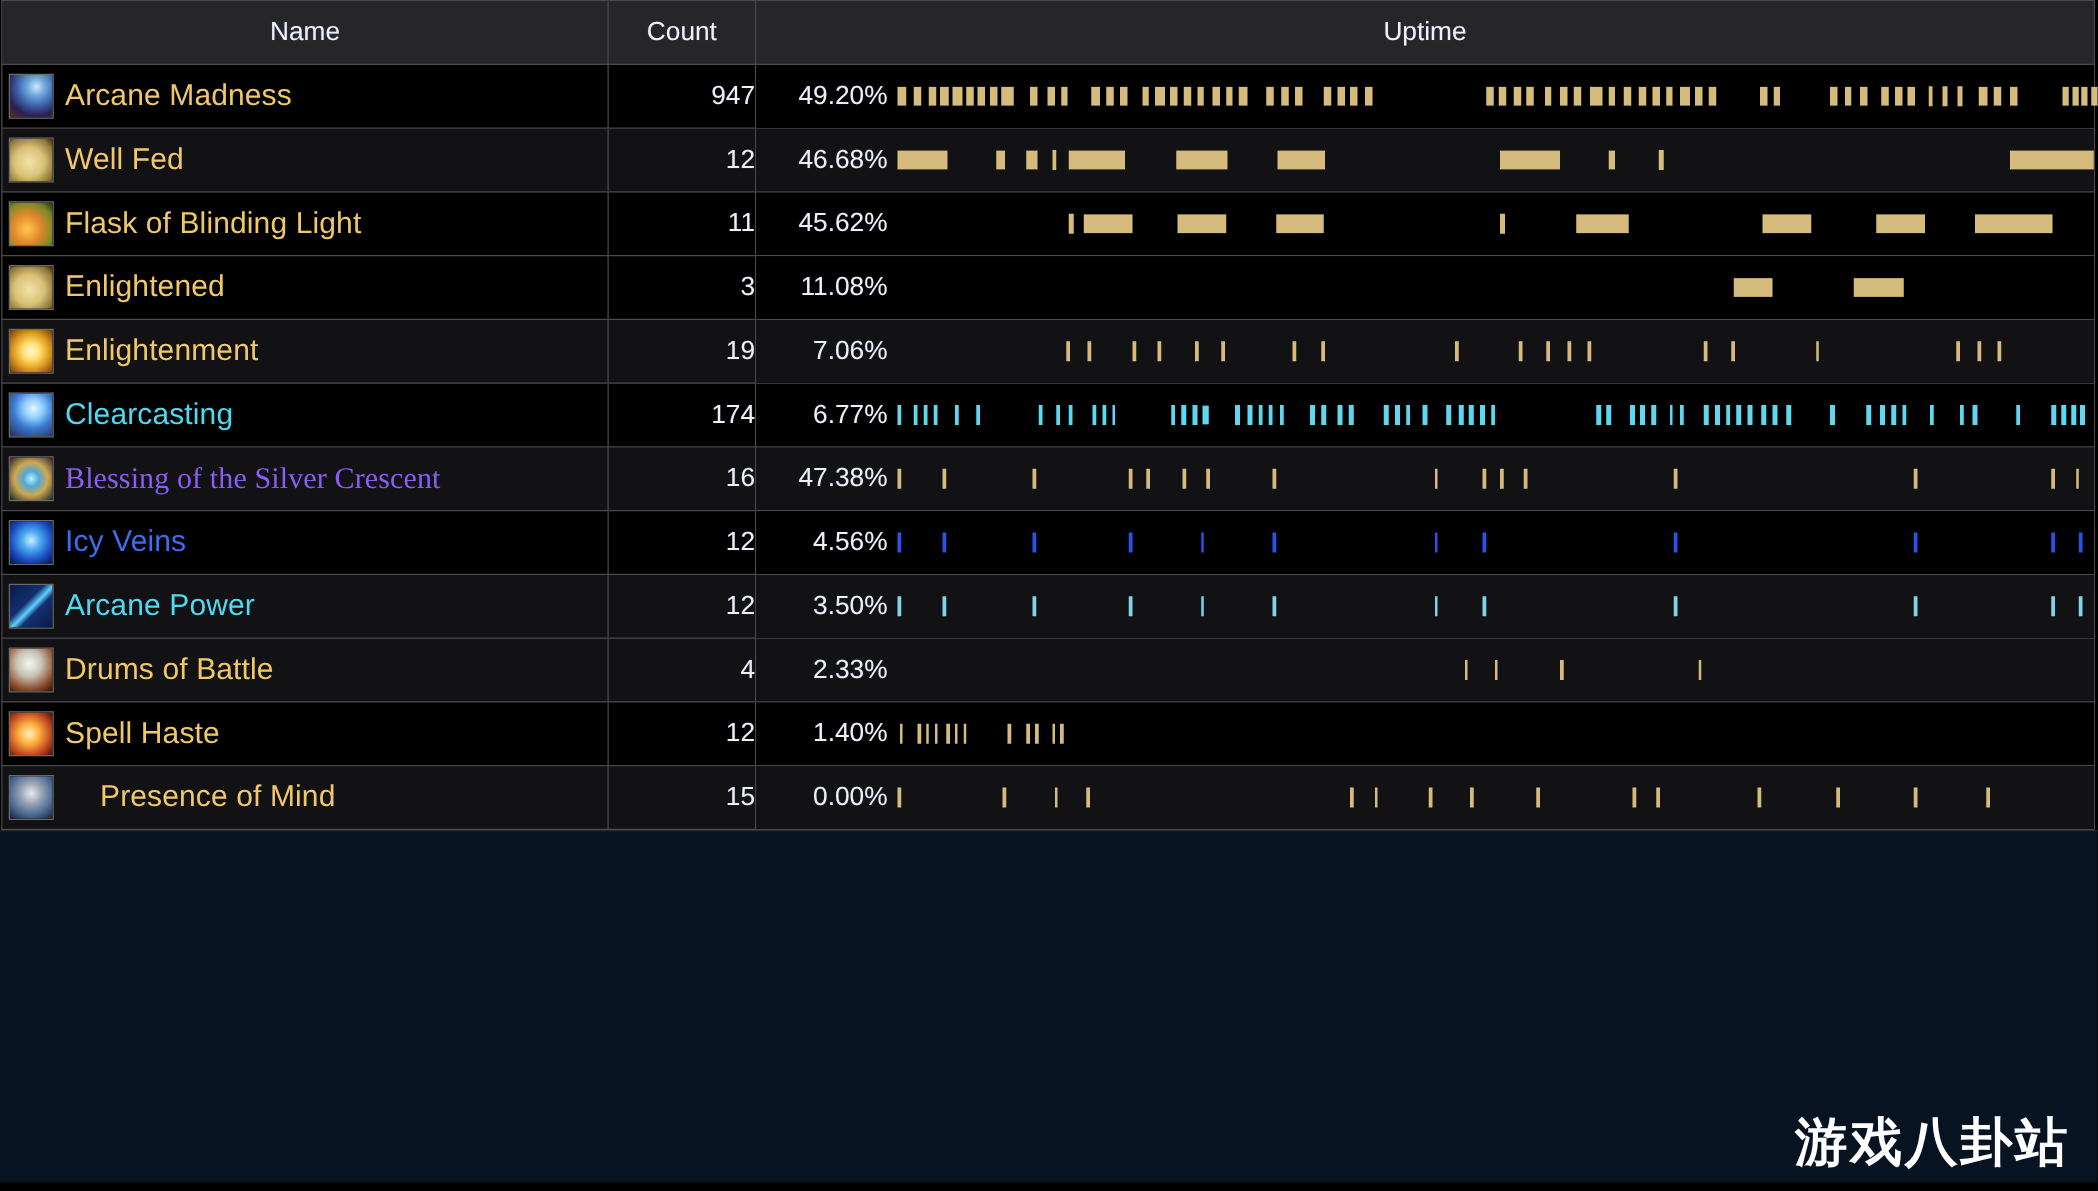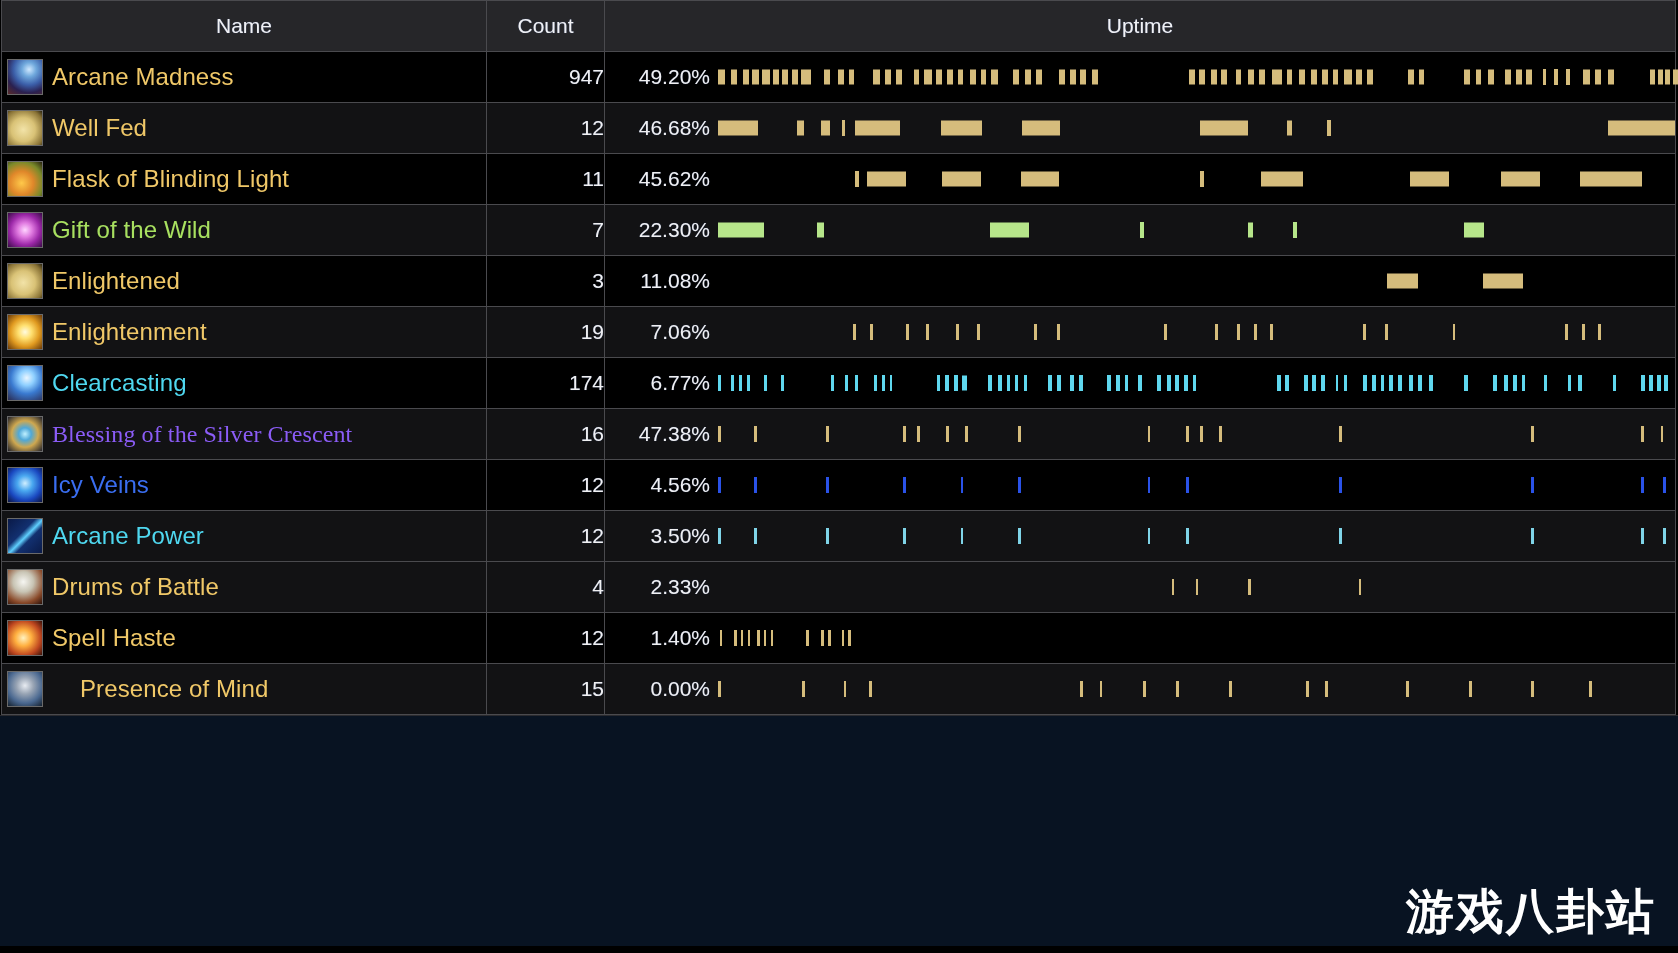--- a/index.html
+++ b/index.html
@@ -80,21 +80,21 @@
 
   
   .footer{
     flex:1 1 auto;
     background:#081322;
     border-top:1px solid #2a2a2e;
     position:relative;
   }
   .watermark{
     position:absolute;right:22px;bottom:18px;
-    font-size:48px;font-weight:bold;color:#ffffff;
+    font-size:42px;font-weight:bold;color:#ffffff;
     font-family:"DejaVu Sans","Liberation Sans",sans-serif;
     letter-spacing:2px;line-height:1;
   }
   .footbar{position:absolute;left:0;right:0;bottom:0;height:7px;background:#000;}
 </style>
 </head>
 <body>
 
 <div class="app">
 
@@ -245,45 +245,20 @@
                   <div class="seg" style="left: 31.8%; width: 4%; height: 15px; background: rgb(213, 188, 124);"></div>
                   <div class="seg" style="left: 50.5%; width: 0.4%; height: 16px; background: rgb(213, 188, 124);"></div>
                   <div class="seg" style="left: 56.8%; width: 4.4%; height: 15px; background: rgb(213, 188, 124);"></div>
                   <div class="seg" style="left: 72.4%; width: 4%; height: 15px; background: rgb(213, 188, 124);"></div>
                   <div class="seg" style="left: 81.9%; width: 4%; height: 15px; background: rgb(213, 188, 124);"></div>
                   <div class="seg" style="left: 90.1%; width: 6.5%; height: 15px; background: rgb(213, 188, 124);"></div>
                 </div>
               </div>
             </td>
           </tr>
-          <tr class="even">
-            <td>
-              <div class="namecell">
-                <span class="icon">
-                  <i style="background: radial-gradient(circle, rgb(255, 213, 255) 0%, rgb(224, 122, 224) 30%, rgb(156, 40, 168) 62%, rgb(58, 10, 72) 100%);"></i>
-                </span>
-                <span class="buffname" style="color: rgb(168, 224, 96);">Gift of the Wild</span>
-              </div>
-            </td>
-            <td class="countcell">7</td>
-            <td class="uptimecell">
-              <div class="uptimeinner">
-                <div class="pct">22.30%</div>
-                <div class="track">
-                  <div class="seg" style="left: 0.2%; width: 4.8%; height: 15px; background: rgb(182, 229, 138);"></div>
-                  <div class="seg" style="left: 10.5%; width: 0.8%; height: 15px; background: rgb(182, 229, 138);"></div>
-                  <div class="seg" style="left: 28.6%; width: 4%; height: 15px; background: rgb(182, 229, 138);"></div>
-                  <div class="seg" style="left: 44.2%; width: 0.4%; height: 16px; background: rgb(182, 229, 138);"></div>
-                  <div class="seg" style="left: 55.5%; width: 0.5%; height: 15px; background: rgb(182, 229, 138);"></div>
-                  <div class="seg" style="left: 60.2%; width: 0.4%; height: 16px; background: rgb(182, 229, 138);"></div>
-                  <div class="seg" style="left: 78%; width: 2.1%; height: 15px; background: rgb(182, 229, 138);"></div>
-                </div>
-              </div>
-            </td>
-          </tr>
           <tr class="odd">
             <td>
               <div class="namecell">
                 <span class="icon">
                   <i style="background: radial-gradient(circle at 45% 55%, rgb(242, 227, 168) 0%, rgb(217, 194, 118) 45%, rgb(138, 115, 54) 80%, rgb(42, 36, 16) 100%);"></i>
                 </span>
                 <span class="buffname" style="color: rgb(240, 200, 104);">Enlightened</span>
               </div>
             </td>
             <td class="countcell">3</td>

